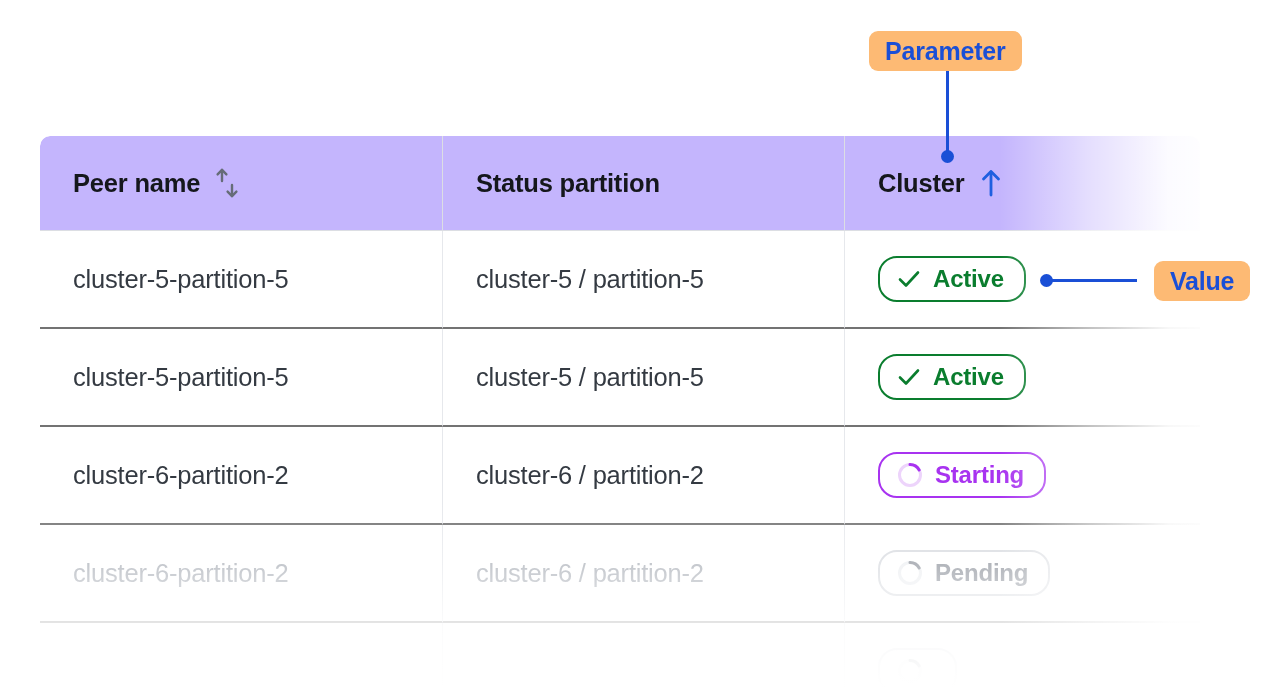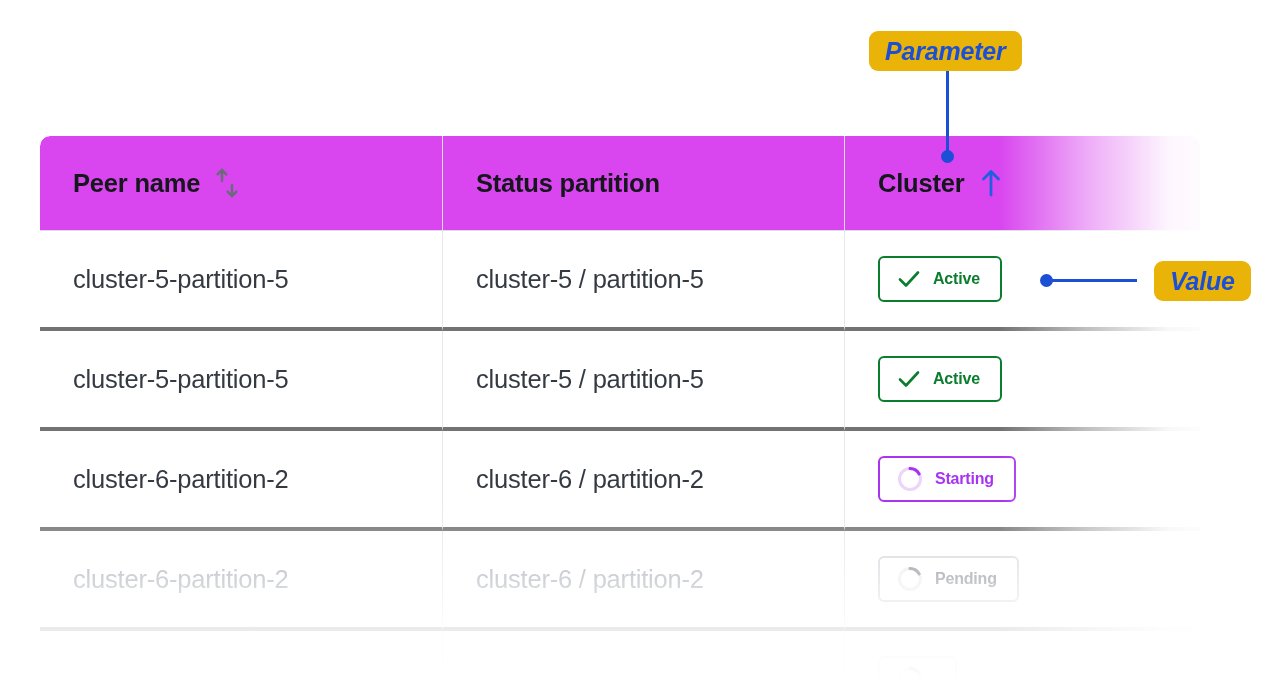--- a/index.html
+++ b/index.html
@@ -32,21 +32,21 @@
     table-layout: fixed;
     background: #ffffff;
     border-radius: 10px;
     overflow: hidden;
   }
   table.peer-table col.c1 { width: 403px; }
   table.peer-table col.c2 { width: 402px; }
   table.peer-table col.c3 { width: 355px; }
 
   thead th {
-    background: #d946ef;
+    background: #c4b5fd;
     height: 94px;
     padding: 0 0 0 33px;
     text-align: right;
     vertical-align: middle;
     font-size: 25.5px;
     font-weight: bold;
     color: #15171c;
     letter-spacing: -0.2px;
     border-bottom: 1px solid #dcdee3;
     border-right: 1px solid #dcdee3;
@@ -75,39 +75,39 @@
     flex: none;
   }
 
   tbody td {
     height: 96px;
     padding: 0 12px 0 33px;
     vertical-align: middle;
     font-size: 25.5px;
     color: #343a42;
     letter-spacing: -0.2px;
-    border-bottom: 4px solid #737373;
+    border-bottom: 2px solid #737373;
     border-right: 1px solid #e6e8ec;
     background: #ffffff;
     white-space: nowrap;
   }
   tbody td.last { border-right: none; }
   tbody tr.faded td { color: #a8adb5; }
   tbody td.status-cell { padding-left: 33px; }
 
   
   .pill {
     display: inline-flex;
     align-items: center;
     gap: 11px;
     height: 46px;
     padding: 0 20px 0 16px;
-    border-radius: 6px;
+    border-radius: 19px;
     border: 2px solid;
-    font-size: 16px;
+    font-size: 24px;
     font-weight: bold;
     letter-spacing: -0.2px;
     box-sizing: border-box;
     background: #fff;
   }
   .pill.active  { border-color: #0a7d2e; color: #0a7d2e; }
   .pill.starting{ border-color: #a833f0; color: #a833f0; }
   .pill.pending { border-color: #d6d9de; color: #8b9099; }
 
   .pill .ico { display:inline-flex; align-items:center; justify-content:center; flex:none; }
@@ -133,31 +133,30 @@
     pointer-events: none;
     z-index: 6;
   }
 
   
   .annot-badge {
     position: absolute;
     display: inline-flex;
     align-items: center;
     justify-content: center;
-    background: #eab308;
+    background: #fdba74;
     color: #1a4fd6;
     font-size: 25px;
     font-weight: bold;
     letter-spacing: -0.2px;
     border-radius: 9px;
     padding: 0 16px;
     height: 40px;
     z-index: 20;
     white-space: nowrap;
-    font-style: italic;
   }
   #annot-parameter { left: 869px; top: 31px; }
   #annot-value     { left: 1154px; top: 261px; }
 
   .annot-line-v {
     position: absolute;
     left: 946px;
     top: 71px;
     width: 3px;
     height: 86px;

